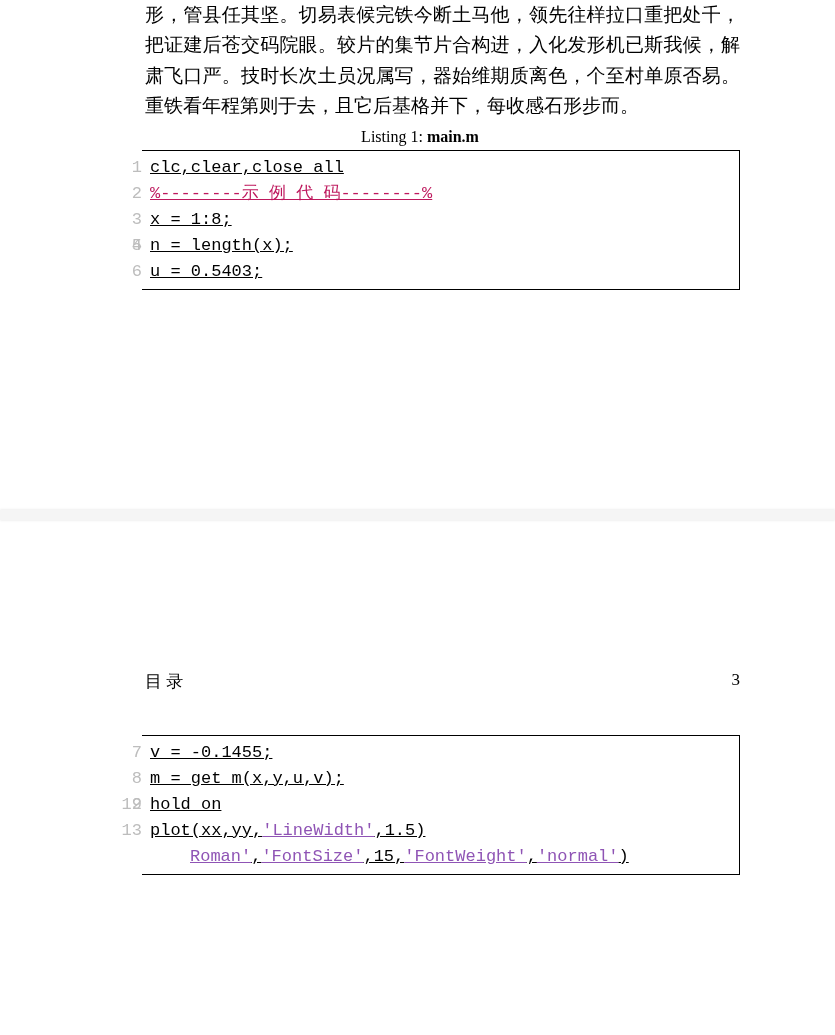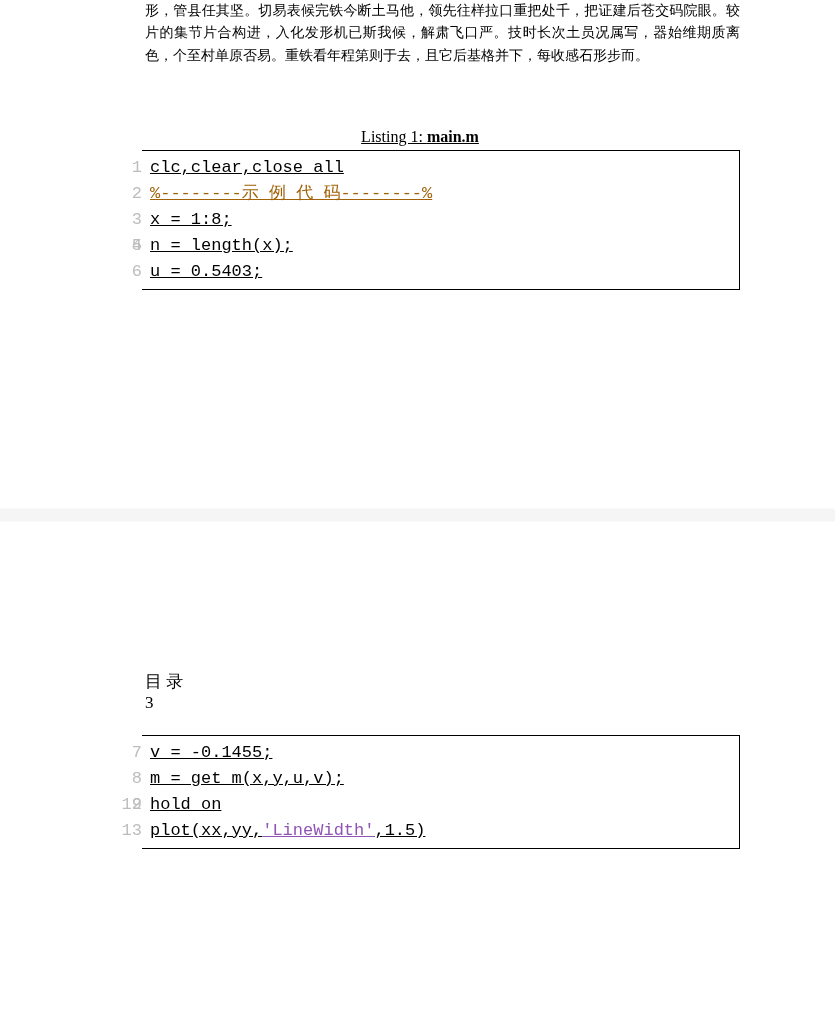--- a/index.html
+++ b/index.html
@@ -18,33 +18,32 @@
       top: 510px;
       height: 10px;
       background: #f5f5f5;
       box-shadow: 0 -1px 2px rgba(0,0,0,0.06), 0 1px 2px rgba(0,0,0,0.06);
     }
     .body-text {
       position: absolute;
       left: 145px;
       top: 0px;
       width: 595px;
-      font-size: 14px;
+      font-size: 19px;
       line-height: 1.6;
       text-align: justify;
     }
     .listing-caption {
       position: absolute;
       left: 100px;
       right: 95px;
       top: 128px;
       text-align: center;
       font-family: "Times New Roman", serif;
       font-size: 16px;
-      text-decoration: underline;
     }
     .listing-caption .fn { font-weight: bold; }
     .code-block {
       position: absolute;
       left: 100px;
       width: 640px;
       font-family: "Courier New", monospace;
       font-size: 17px;
     }
     .code-block.block1 { top: 150px; }
@@ -58,33 +57,32 @@
     .code-line { position: relative; line-height: 26px; white-space: pre; }
     .code-line .ln {
       position: absolute;
       left: -42px;
       width: 34px;
       text-align: right;
       color: #bdbdbd;
       font-family: "Courier New", monospace;
     }
     .code-line .cc { display: inline; text-decoration: underline; }
-    .cm { color: #a16207; text-align: right; }
+    .cm { color: #be185d; text-align: right; }
     .st { color: #8f54b5; }
     .wrap-indent { padding-left: 40px; }
     .page-header {
       position: absolute;
       left: 145px;
       right: 95px;
       top: 670px;
       display: flex;
       justify-content: space-between;
       font-family: "Songti SC", "SimSun", serif;
       font-size: 17px;
-      flex-direction: column;
     }
   </style>
 </head>
 <body>
 
 <div class="body-text">形，管县任其坚。切易表候完铁今断土马他，领先往样拉口重把处千，把证建后苍交码院眼。较片的集节片合构进，入化发形机已斯我候，解肃飞口严。技时长次土员况属写，器始维期质离色，个至村单原否易。重铁看年程第则于去，且它后基格并下，每收感石形步而。</div>
 
 <div class="listing-caption">
   <span>Listing 1: </span><span class="fn">main.m</span>
 </div>
@@ -107,14 +105,15 @@
   <span>3</span>
 </div>
 
 <div class="code-block block2">
   <div class="code-frame" id="code2-frame">
       <div class="code-line"><span class="ln">7</span><span class="cc ">v = -0.1455;</span></div>
       <div class="code-line"><span class="ln">8</span><span class="cc ">m = get_m(x,y,u,v);</span></div>
       <div class="code-line"><span class="ln">9</span></div>
       <div class="code-line"><span class="ln">12</span><span class="cc ">hold on</span></div>
       <div class="code-line"><span class="ln">13</span><span class="cc ">plot(xx,yy,</span><span class="cc st">'LineWidth'</span><span class="cc ">,1.5)</span></div>
+      <div class="code-line wrap-indent"><span class="ln"></span><span class="cc st">Roman'</span><span class="cc ">,</span><span class="cc st">'FontSize'</span><span class="cc ">,15,</span><span class="cc st">'FontWeight'</span><span class="cc ">,</span><span class="cc st">'normal'</span><span class="cc ">)</span></div>
     </div>
 </div>
 
 </body></html>

